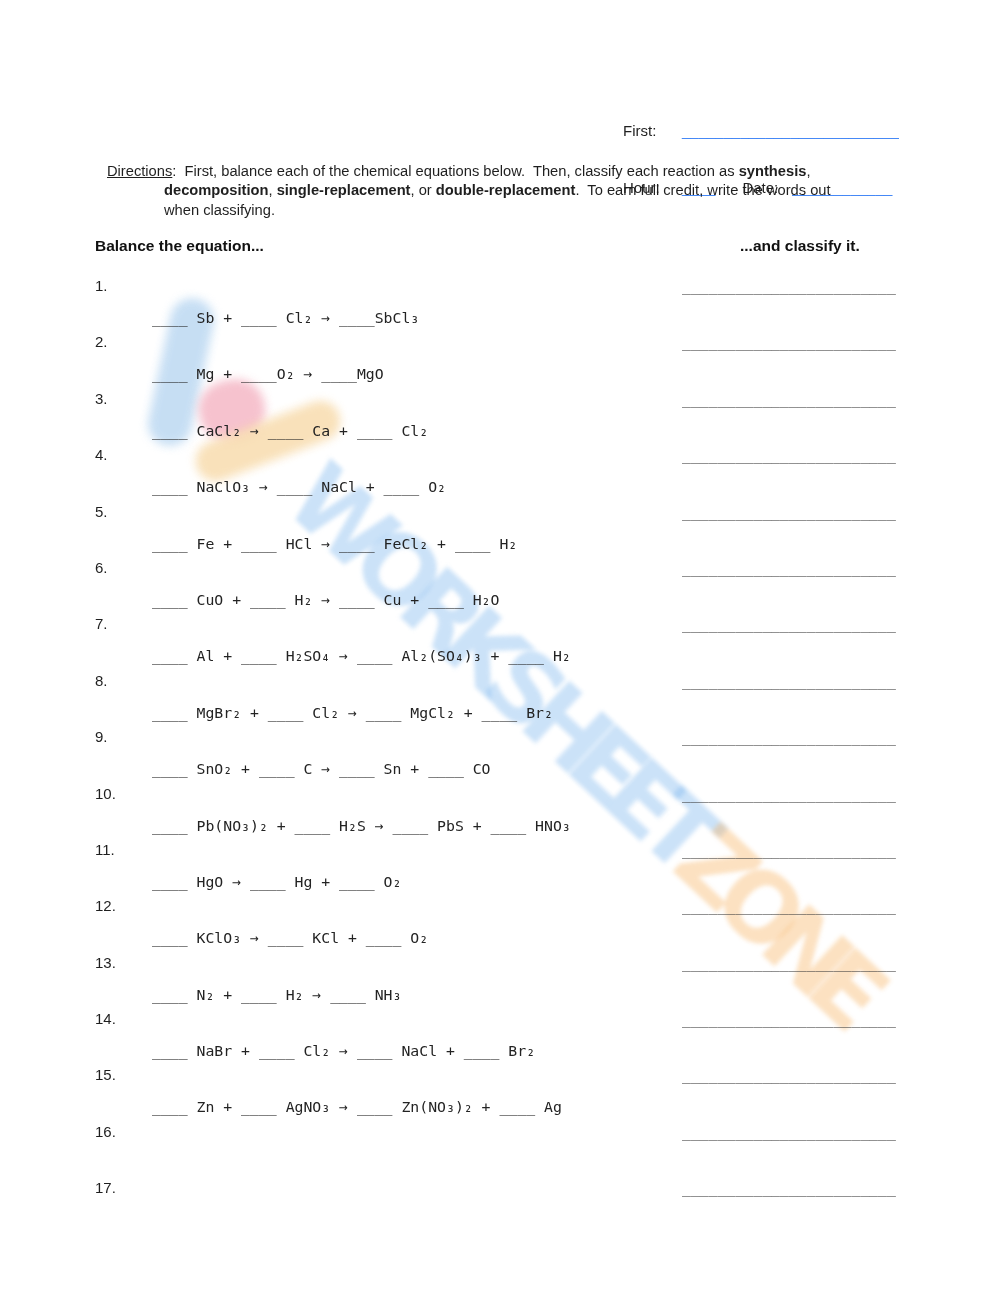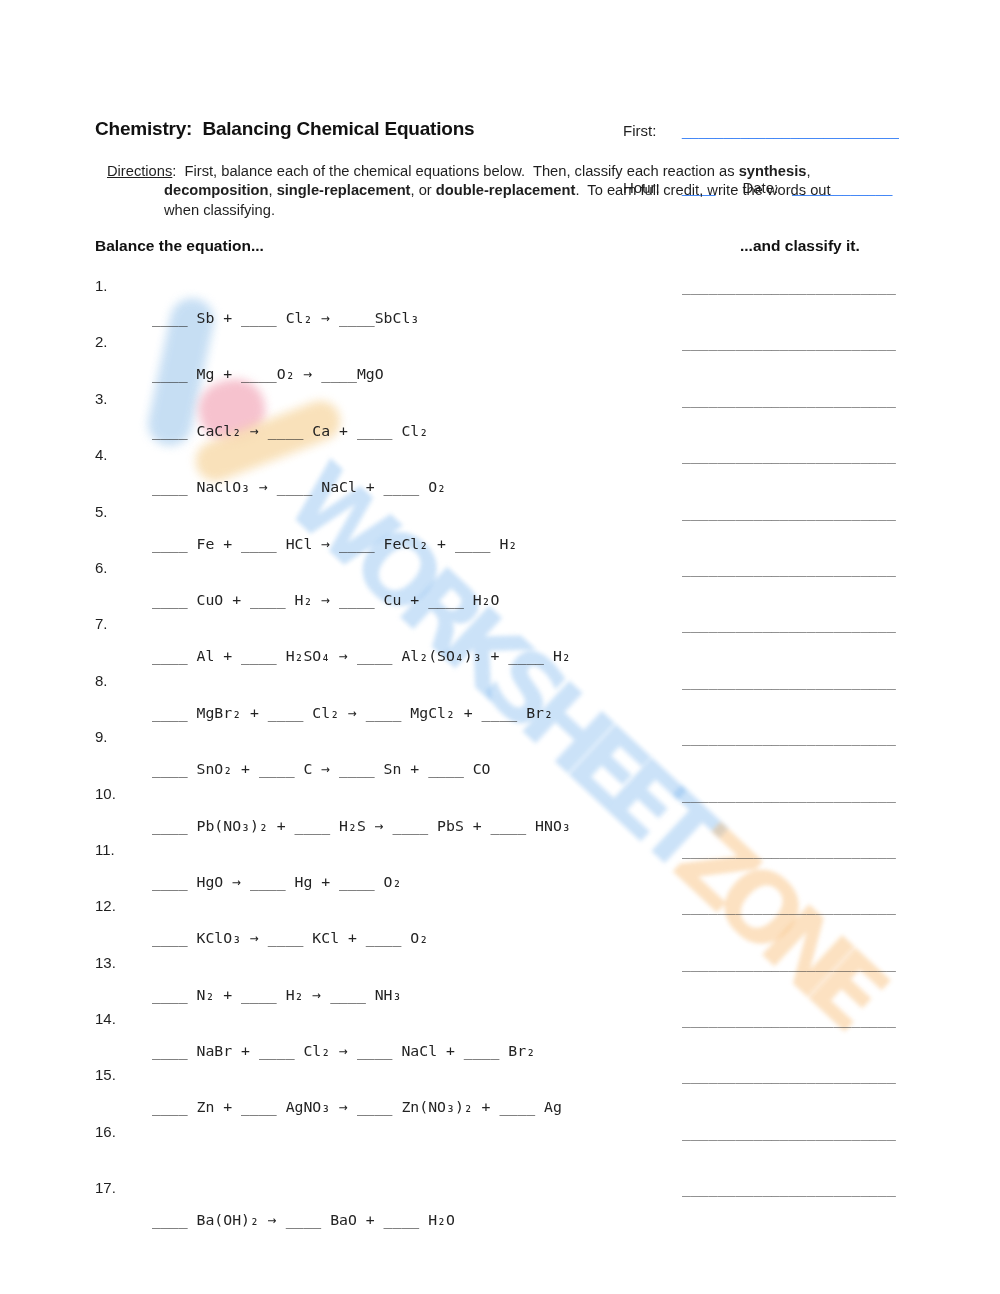--- a/index.html
+++ b/index.html
@@ -54,21 +54,20 @@
     <div class="wm-text"><span class="wm-blue">WORKSHEET</span><span class="wm-orange">ZONE</span></div>
   </div>
 
   <div class="content">
 
     <div class="hdr">
       <div><span class="lbl">First:</span><span class="blank">__________________________</span></div>
       <div><span class="lbl">Hour:</span><span class="blank">____</span><span class="date-lbl">Date:</span><span class="blank date-blank">____________</span></div>
     </div>
 
-    <div class="title">Chemistry:  Balancing Chemical Equations</div>
 
     <div class="dirs">
       <div class="line"><span class="u">Directions</span><span>:  First, balance each of the chemical equations below.  Then, classify each reaction as </span><span class="b">synthesis</span><span>,</span></div>
       <div class="line indent"><span class="b">decomposition</span><span>, </span><span class="b">single-replacement</span><span>, or </span><span class="b">double-replacement</span><span>.  To earn full credit, write the words out</span></div>
       <div class="line indent">when classifying.</div>
     </div>
 
     <div class="colhead left">Balance the equation...</div>
     <div class="colhead right">...and classify it.</div>
 
@@ -82,17 +81,17 @@
       <div class="prob"><span class="num">7.</span><span class="eq">____ Al + ____ H₂SO₄ → ____ Al₂(SO₄)₃ + ____ H₂</span><span class="cblank">________________________</span></div>
       <div class="prob"><span class="num">8.</span><span class="eq">____ MgBr₂ + ____ Cl₂ → ____ MgCl₂ + ____ Br₂</span><span class="cblank">________________________</span></div>
       <div class="prob"><span class="num">9.</span><span class="eq">____ SnO₂ + ____ C → ____ Sn + ____ CO</span><span class="cblank">________________________</span></div>
       <div class="prob"><span class="num">10.</span><span class="eq">____ Pb(NO₃)₂ + ____ H₂S → ____ PbS + ____ HNO₃</span><span class="cblank">________________________</span></div>
       <div class="prob"><span class="num">11.</span><span class="eq">____ HgO → ____ Hg + ____ O₂</span><span class="cblank">________________________</span></div>
       <div class="prob"><span class="num">12.</span><span class="eq">____ KClO₃ → ____ KCl + ____ O₂</span><span class="cblank">________________________</span></div>
       <div class="prob"><span class="num">13.</span><span class="eq">____ N₂ + ____ H₂ → ____ NH₃</span><span class="cblank">________________________</span></div>
       <div class="prob"><span class="num">14.</span><span class="eq">____ NaBr + ____ Cl₂ → ____ NaCl + ____ Br₂</span><span class="cblank">________________________</span></div>
       <div class="prob"><span class="num">15.</span><span class="eq">____ Zn + ____ AgNO₃ → ____ Zn(NO₃)₂ + ____ Ag</span><span class="cblank">________________________</span></div>
       <div class="prob"><span class="num">16.</span><span class="cblank">________________________</span></div>
-      <div class="prob"><span class="num">17.</span><span class="eq">____ Ba(OH)₂ → ____ BaO + ____ H₂O</span><span class="cblank">________________________</span></div>
+      <div class="prob"><span class="num">17.</span><span class="cblank">________________________</span></div>
     </div>
 
   </div>
 </div>
 
 </body></html>

